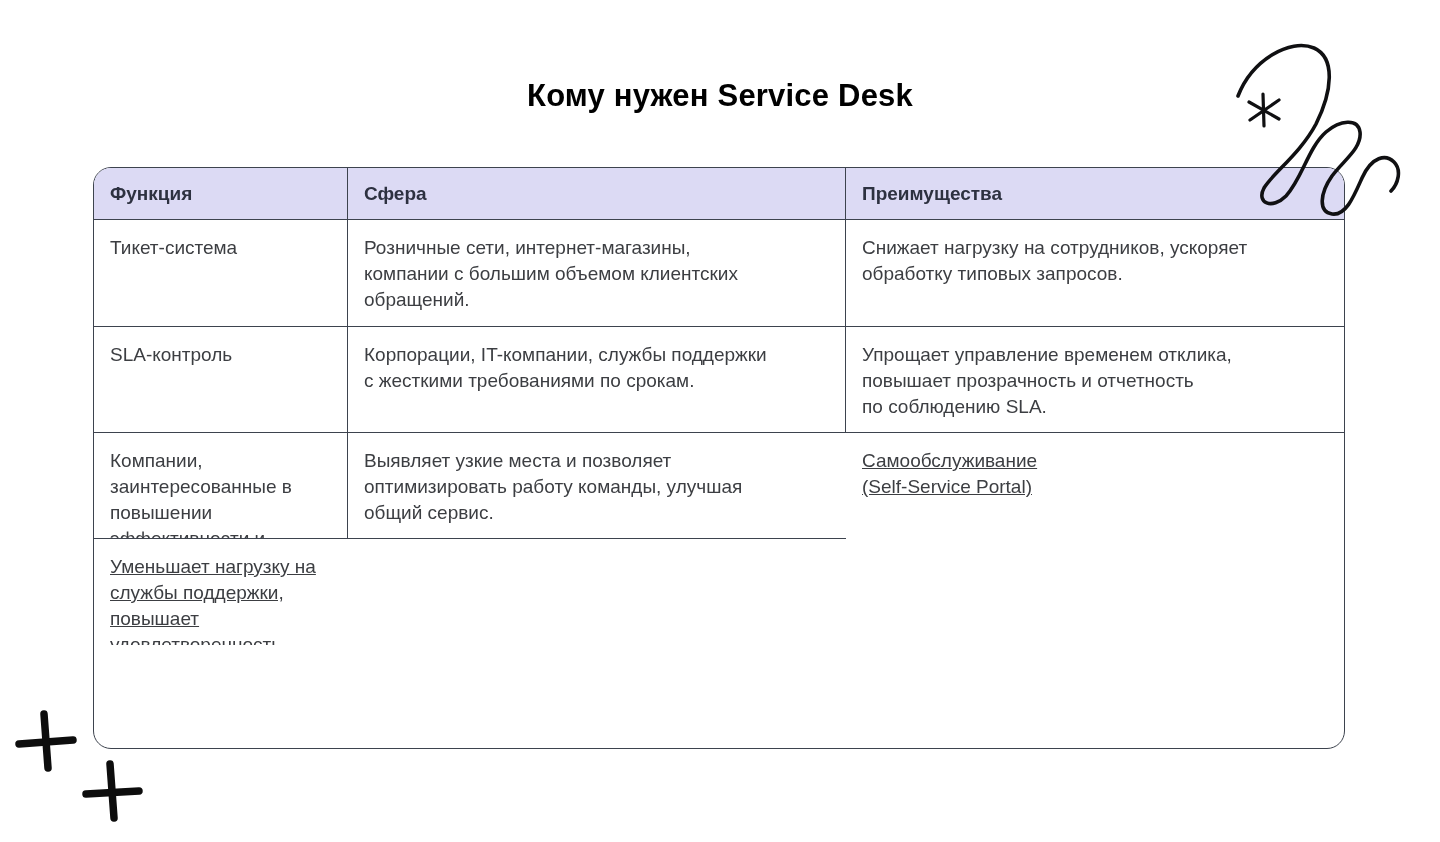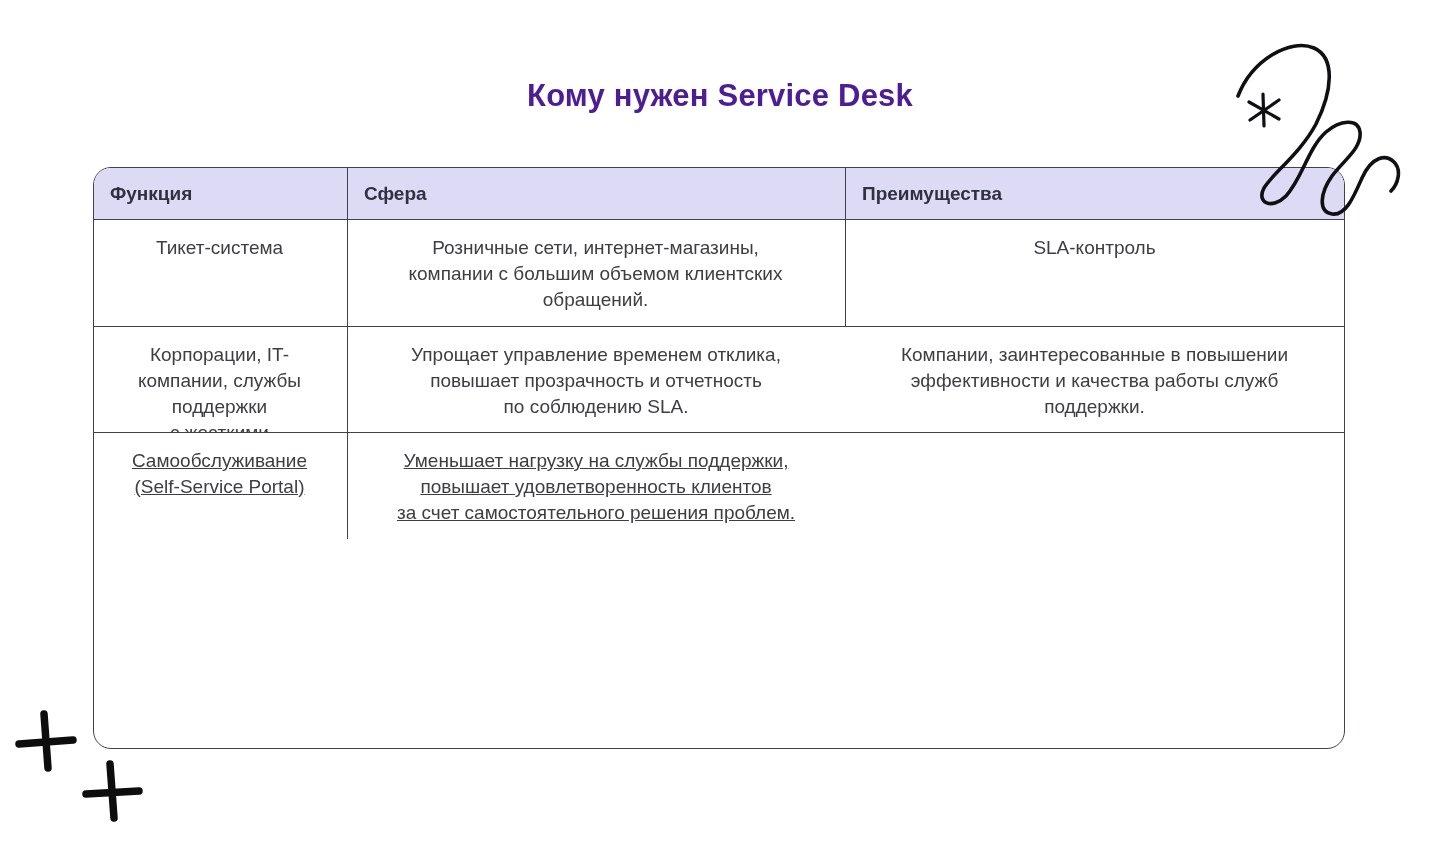--- a/index.html
+++ b/index.html
@@ -14,21 +14,21 @@
   }
 
   .page-title {
     position: absolute;
     top: 78px;
     left: 0;
     width: 100%;
     text-align: center;
     font-size: 31px;
     font-weight: 700;
-    color: #4c1d95;
+    color: #000000;
     letter-spacing: 0.2px;
   }
 
   .sd-table {
     position: absolute;
     left: 93px;
     top: 167px;
     width: 1252px;
     display: grid;
     grid-template-columns: 254px 498px 500px;
@@ -41,21 +41,20 @@
 
   .cell {
     border-right: 1px solid #3d434e;
     border-bottom: 1px solid #3d434e;
     padding: 15px 18px 10px 16px;
     font-size: 19px;
     line-height: 26px;
     color: #3c3e42;
     white-space: pre-line;
     overflow: hidden;
-    text-align: center;
   }
   .cell.last-col { border-right: none; }
   .cell.last-row { border-bottom: none; text-decoration: underline; }
 
   .header-cell {
     background: #dcdaf4;
     font-weight: 700;
     color: #2d3140;
     display: flex;
     align-items: center;
@@ -93,31 +92,36 @@
 
   <div class="cell header-cell">Функция</div>
   <div class="cell header-cell">Сфера</div>
   <div class="cell header-cell last-col">Преимущества</div>
 
   <div class="cell">Тикет-система</div>
   <div class="cell">Розничные сети, интернет-магазины,
 компании с большим объемом клиентских
 обращений.</div>
 
+  <div class="cell last-col">Снижает нагрузку на сотрудников, ускоряет
+обработку типовых запросов.</div>
 
   <div class="cell">SLA-контроль</div>
   <div class="cell">Корпорации, IT-компании, службы поддержки
 с жесткими требованиями по срокам.</div>
   <div class="cell last-col">Упрощает управление временем отклика,
 повышает прозрачность и отчетность
 по соблюдению SLA.</div>
 
   <div class="cell">Компании, заинтересованные в повышении
 эффективности и качества работы служб
 поддержки.</div>
+  <div class="cell last-col">Выявляет узкие места и позволяет
+оптимизировать работу команды, улучшая
+общий сервис.</div>
 
   <div class="cell last-row">Самообслуживание
 (Self-Service Portal)</div>
   <div class="cell last-col last-row">Уменьшает нагрузку на службы поддержки,
 повышает удовлетворенность клиентов
 за счет самостоятельного решения проблем.</div>
 </div>
 
 <svg class="doodle-svg" viewBox="0 0 190 170" fill="none" xmlns="http://www.w3.org/2000/svg">
   <path d="M 14 60

